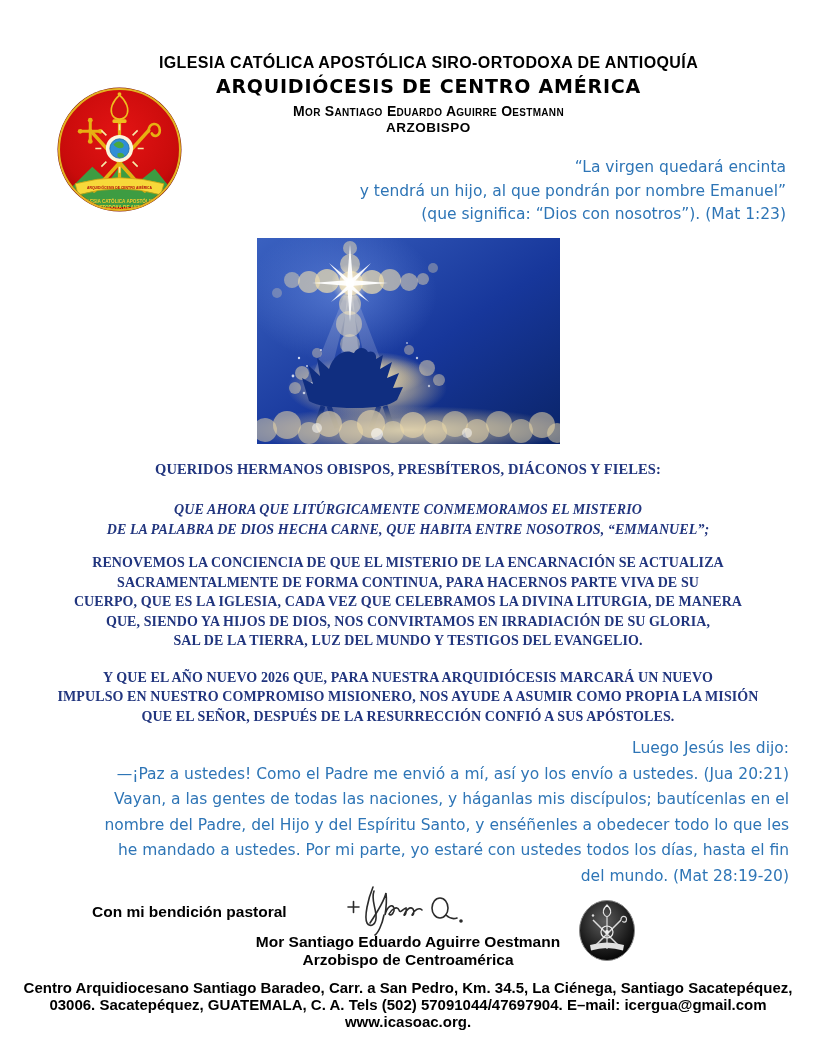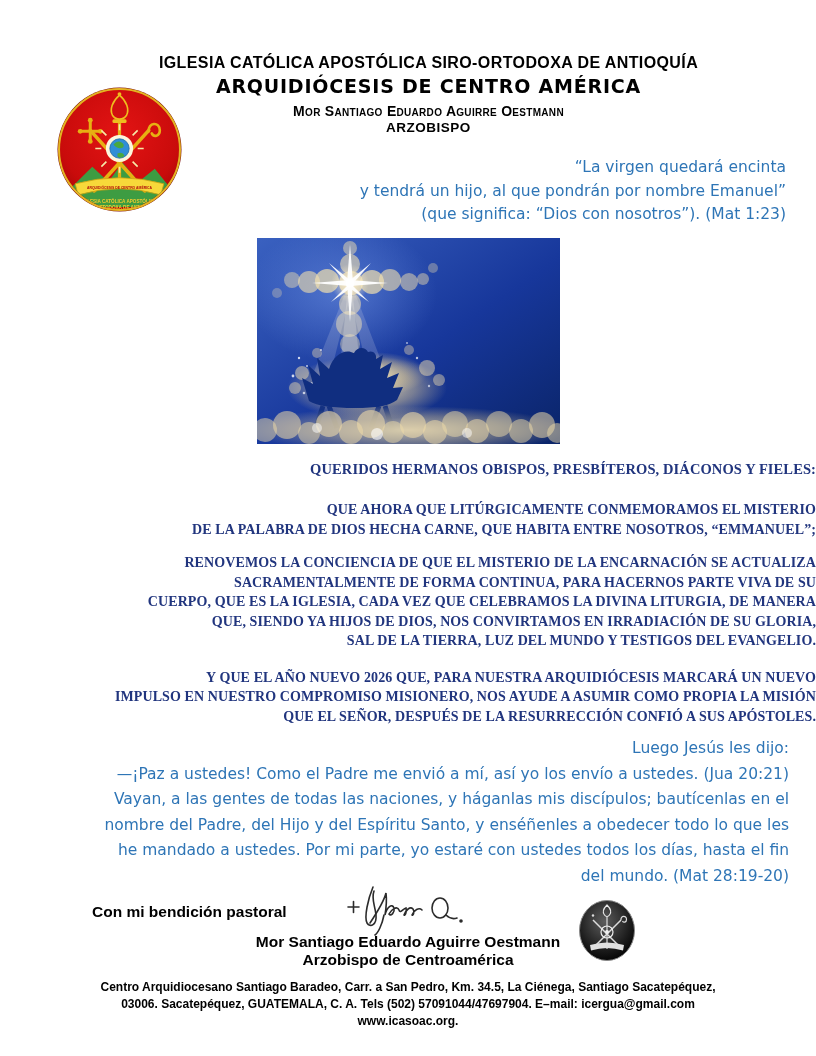--- a/index.html
+++ b/index.html
@@ -15,39 +15,39 @@
 
   .logo{position:absolute;left:56px;top:86px;width:127px;height:127px;}
 
   .verse{margin-top:21px;padding-right:30px;text-align:right;color:#2e75b6;
     font-size:15.5px;line-height:23.5px;font-family:"DejaVu Sans",sans-serif;padding-left:48px;}
   .verse .line{white-space:nowrap;}
 
   .nativity{width:303px;height:206px;margin:11px auto 0 auto;display:block;}
 
   .ornate{color:#21357e;font-family:"Liberation Serif",serif;font-weight:bold;
-    font-size:14px;line-height:19.5px;text-align:right;letter-spacing:.1px;}
+    font-size:14px;line-height:19.5px;text-align:center;letter-spacing:.1px;}
   .ornate .line{white-space:nowrap;}
   .salutation{margin-top:16px;font-size:14.5px;}
-  .para-1{margin-top:21px;}
+  .para-1{margin-top:21px;font-style:italic;}
   .para-2{margin-top:14px;}
   .para-3{margin-top:17px;}
 
   .gospel{margin-top:10px;padding:0 27px 0 40px;text-align:right;color:#2e75b6;
     font-size:15.5px;line-height:25.5px;font-family:"DejaVu Sans",sans-serif;}
   .gospel .line{white-space:nowrap;}
 
   .closing{position:relative;height:76px;margin-top:10px;}
   .blessing{position:absolute;left:92px;top:4px;font-size:15.5px;font-weight:bold;}
   .signature{position:absolute;left:340px;top:-22px;width:145px;height:60px;}
   .signer{position:absolute;left:0;right:0;top:34px;text-align:center;
     font-weight:bold;font-size:15.5px;line-height:18px;}
   .seal{position:absolute;left:578px;top:0px;width:58px;height:63px;}
 
-  .footer{margin-top:4px;text-align:center;font-weight:bold;font-size:12px;line-height:17px;}
+  .footer{margin-top:4px;text-align:center;font-weight:bold;font-size:15px;line-height:17px;}
   .footer .line{white-space:nowrap;}
 </style>
 </head>
 <body>
 
 <svg class="logo" viewBox="0 0 126 126" xmlns="http://www.w3.org/2000/svg">
   <defs>
     <radialGradient id="redG" cx="50%" cy="38%" r="70%">
       <stop offset="0%" stop-color="#e31414"></stop>
         <stop offset="70%" stop-color="#c90b0b"></stop>

